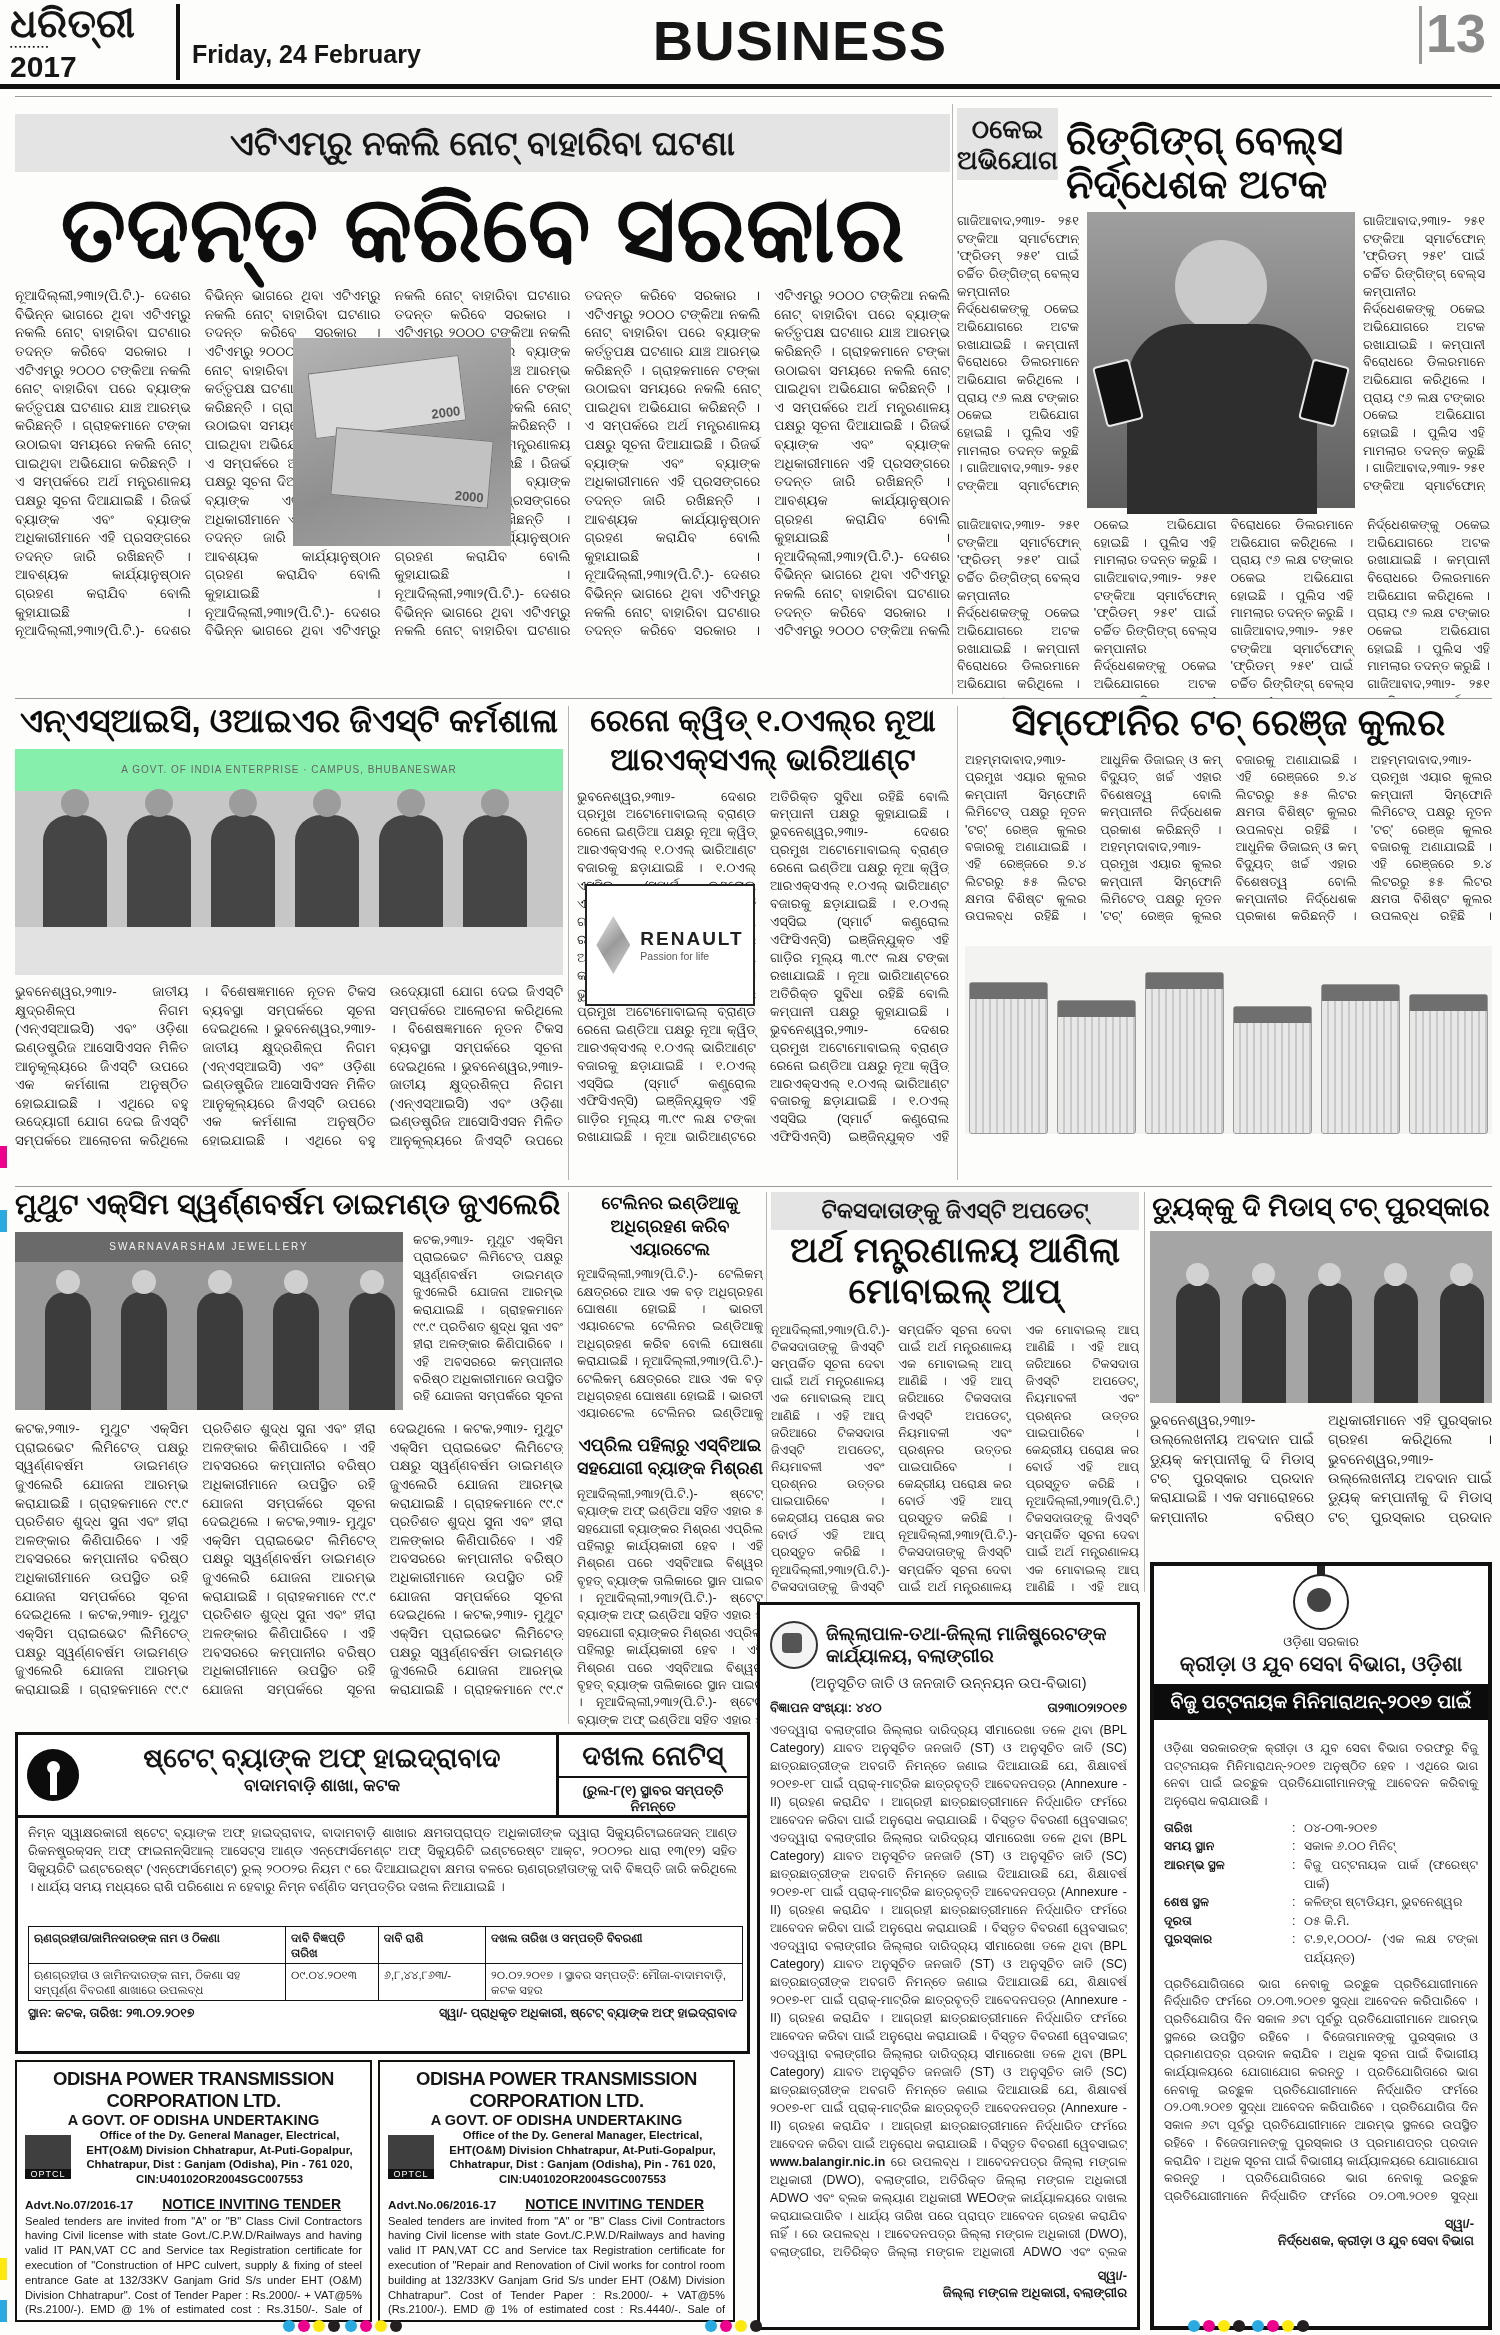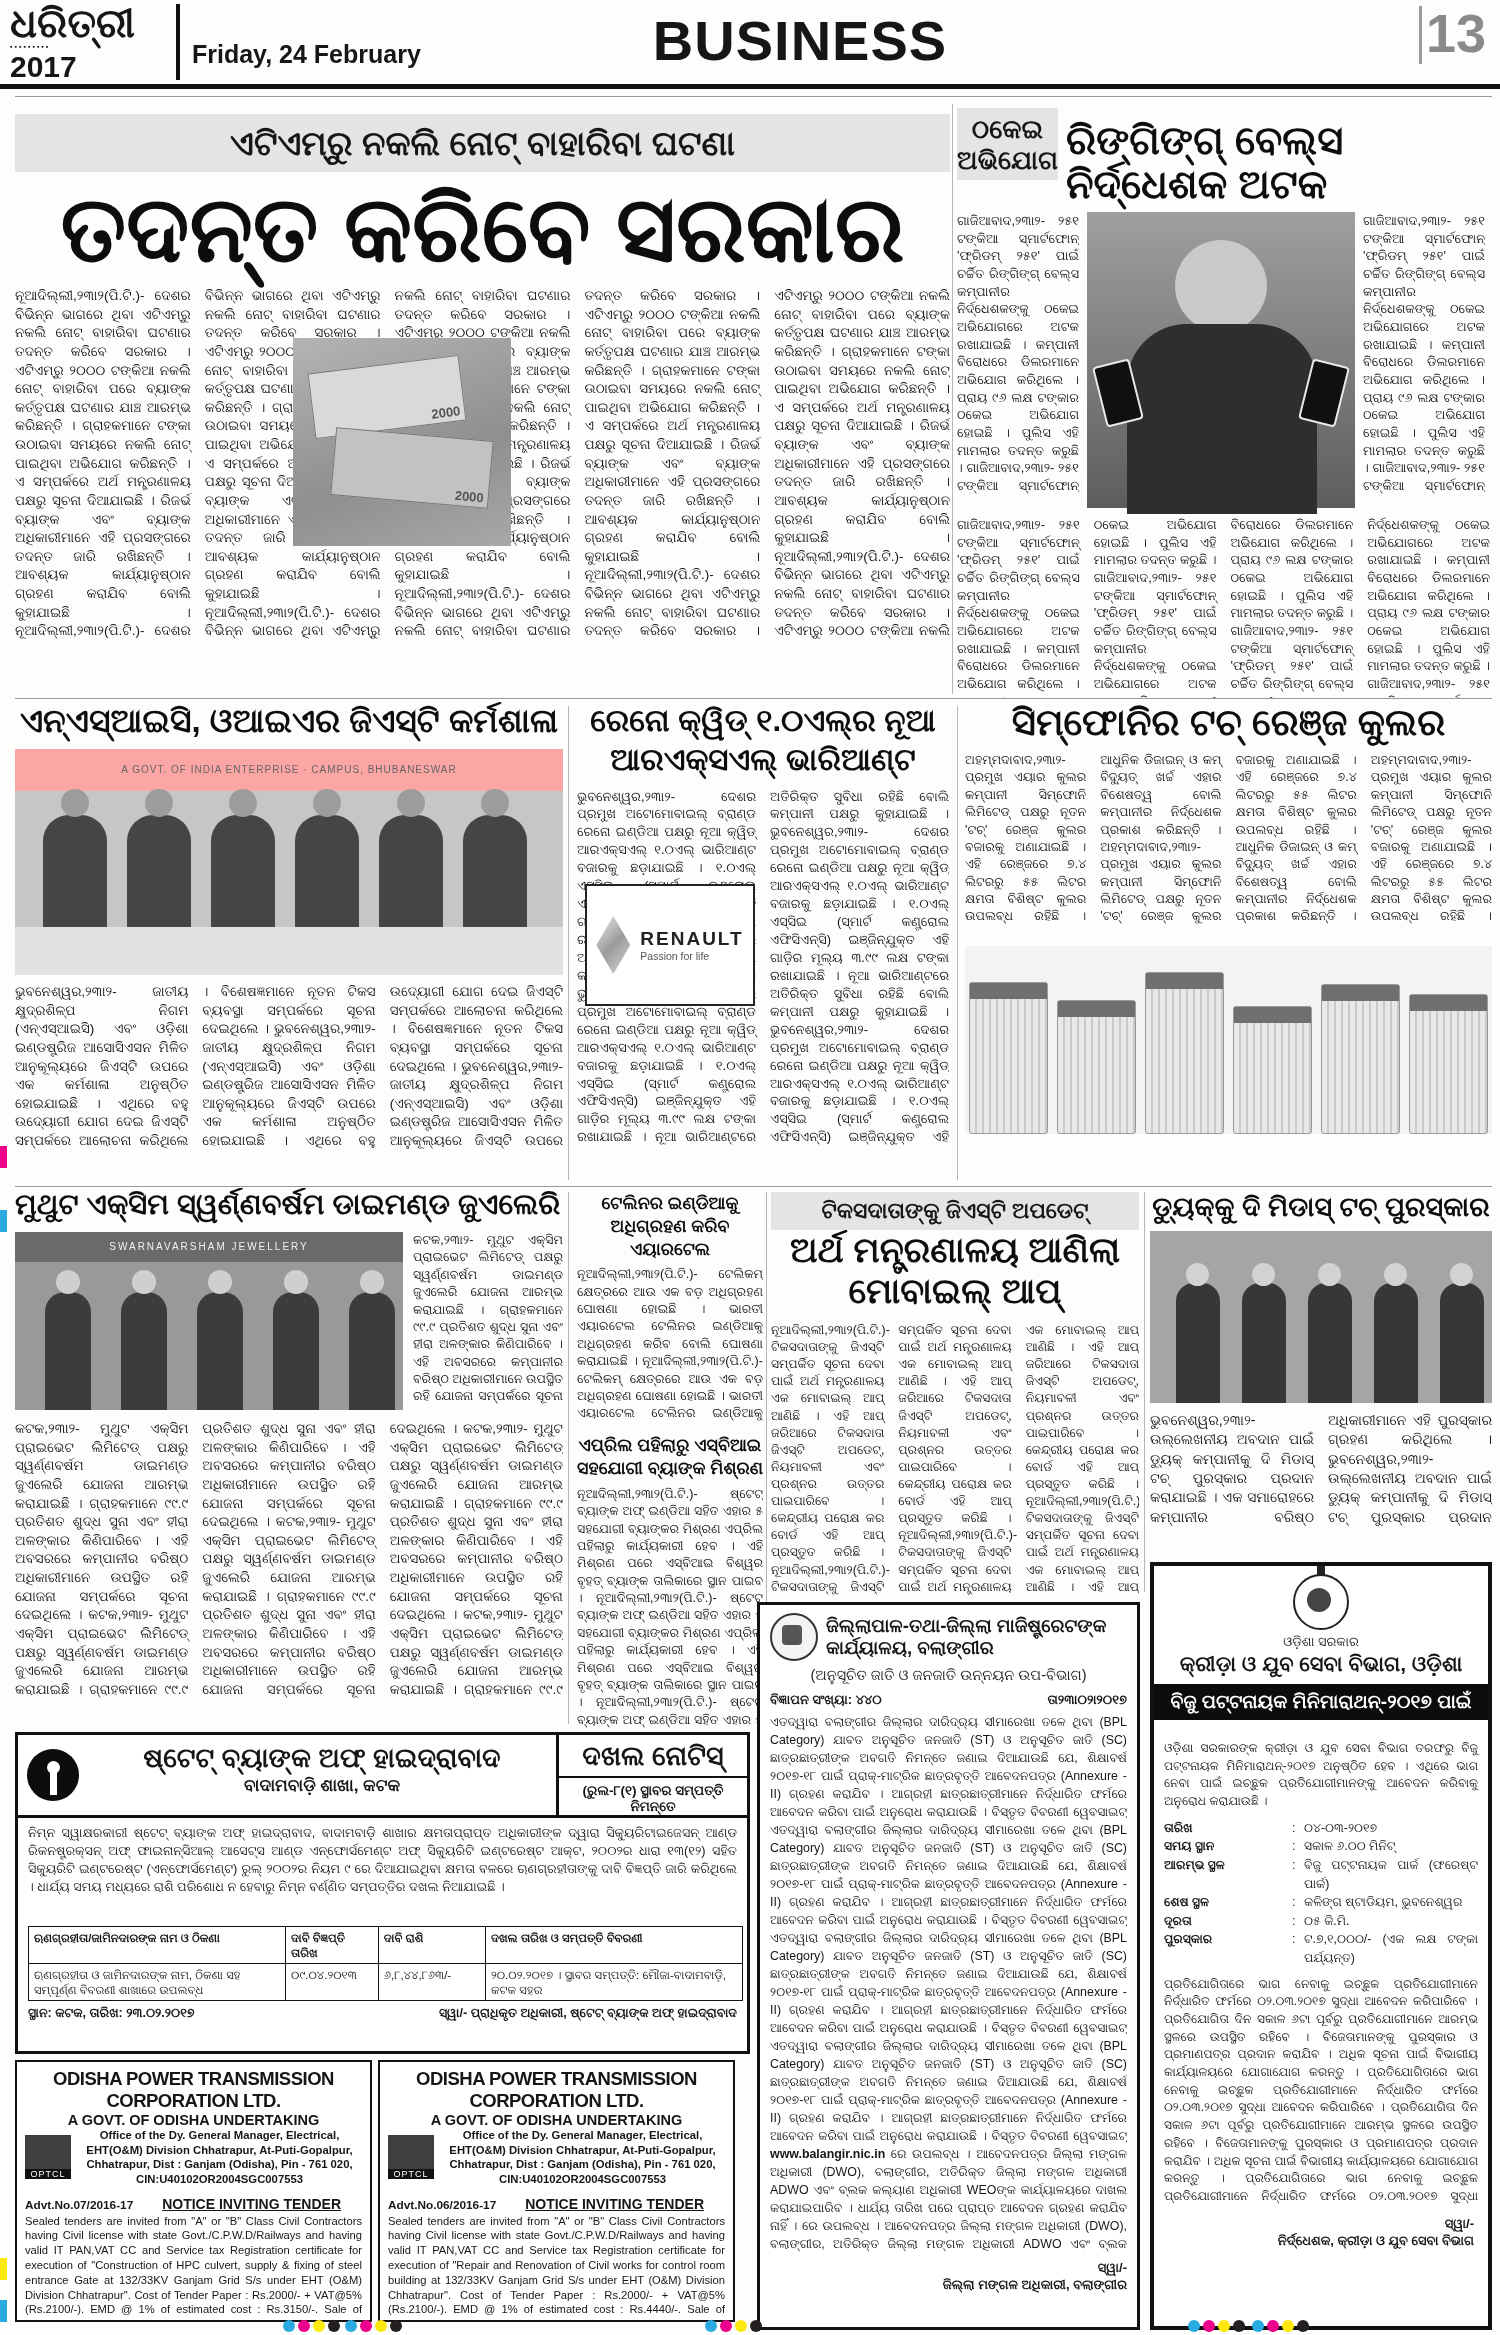--- a/index.html
+++ b/index.html
@@ -44,21 +44,21 @@
   #ring-photo{width:268px;height:296px;background:linear-gradient(180deg,#9f9f9f,#5d5d5d);position:relative;}
   .head-sil{position:absolute;left:88px;top:28px;width:92px;height:92px;border-radius:50%;background:#c9c9c9;}
   .body-sil{position:absolute;left:40px;top:112px;width:190px;height:190px;border-radius:60px 60px 0 0;background:#2e2e2e;}
   .phone{position:absolute;width:34px;height:58px;background:#101010;border:2px solid #e8e8e8;border-radius:4px;}
   #ringing .bottom{margin-top:8px;}
   #ringing .bottom .cols{column-count:4;height:208px;font-size:12.8px;}
   
   #workshop{left:15px;top:702px;width:548px;height:482px;}
   #workshop .hl{font-size:33px;text-align:center;}
   #ws-photo{width:548px;height:226px;margin-top:8px;background:#c6c6c6;position:relative;}
-  .ws-banner{position:absolute;left:0;top:0;width:100%;height:42px;background:#fca5a5;text-align:center;font-size:10px;color:#666;line-height:42px;letter-spacing:1px;}
+  .ws-banner{position:absolute;left:0;top:0;width:100%;height:42px;background:#86efac;text-align:center;font-size:10px;color:#666;line-height:42px;letter-spacing:1px;}
   .ws-table{position:absolute;left:0;bottom:0;width:100%;height:48px;background:#e2e2e2;}
   .ws-man{position:absolute;top:66px;width:64px;height:112px;background:#454545;border-radius:26px 26px 0 0;}
   .ws-man::before{content:"";position:absolute;left:18px;top:-26px;width:28px;height:28px;border-radius:50%;background:#9c9c9c;}
   #workshop .cols{column-count:3;height:186px;margin-top:8px;}
   #renault{left:577px;top:702px;width:372px;height:482px;}
   #renault .hl{font-size:31px;line-height:1.25;text-align:center;}
   #renault .cols{column-count:2;height:374px;margin-top:8px;font-size:13px;}
   #renault-logo{position:absolute;left:8px;top:182px;width:166px;height:118px;background:#fff;border:2px solid #222;
      display:flex;align-items:center;justify-content:center;gap:10px;}
   .r-diamond{width:34px;height:58px;background:linear-gradient(135deg,#efefef,#9a9a9a 50%,#d7d7d7);
@@ -93,21 +93,21 @@
   #finapp .hl{font-size:35px;text-align:center;margin-top:8px;}
   #finapp .cols{column-count:3;height:282px;margin-top:10px;font-size:12.4px;}
   #duke{left:1150px;top:1192px;width:342px;height:368px;}
   #duke .hl{font-size:27px;text-align:center;}
   #duke-photo{width:342px;height:172px;margin-top:8px;background:#a5a5a5;position:relative;}
   .du-man{position:absolute;top:52px;width:44px;height:120px;background:#373737;border-radius:18px 18px 0 0;}
   .du-man::before{content:"";position:absolute;left:10px;top:-20px;width:23px;height:23px;border-radius:50%;background:#d2d2d2;}
   #duke .cols{column-count:2;height:126px;margin-top:8px;font-size:14px;}
   
   .noticebox{position:absolute;border:3px solid #111;background:#fff;box-sizing:border-box;overflow:hidden;}
-  #balangir{left:757px;top:1602px;width:383px;height:728px;padding:8px 10px;}
+  #balangir{left:757px;top:1602px;width:383px;height:728px;padding:16px 10px;}
   .bl-head{display:flex;align-items:center;gap:8px;}
   .emblem{width:44px;height:44px;border:2px solid #333;border-radius:50%;flex:none;position:relative;background:#f4f4f4;}
   .emblem::before{content:"";position:absolute;left:10px;top:10px;width:20px;height:20px;background:#555;border-radius:4px;}
   .bl-title{font-size:18.5px;font-weight:bold;line-height:1.2;}
   .bl-sub{text-align:center;font-size:14.5px;margin-top:6px;}
   .bl-meta{display:flex;justify-content:space-between;font-size:13px;font-weight:bold;margin-top:8px;}
   .bl-body{font-size:12.4px;line-height:1.45;text-align:justify;margin-top:6px;height:540px;overflow:hidden;}
   .bl-sig{text-align:right;font-size:13px;font-weight:bold;margin-top:6px;line-height:1.3;}
   #sports{left:1150px;top:1562px;width:342px;height:768px;border-width:4px;}
   .sp-top{text-align:center;padding-top:8px;}

